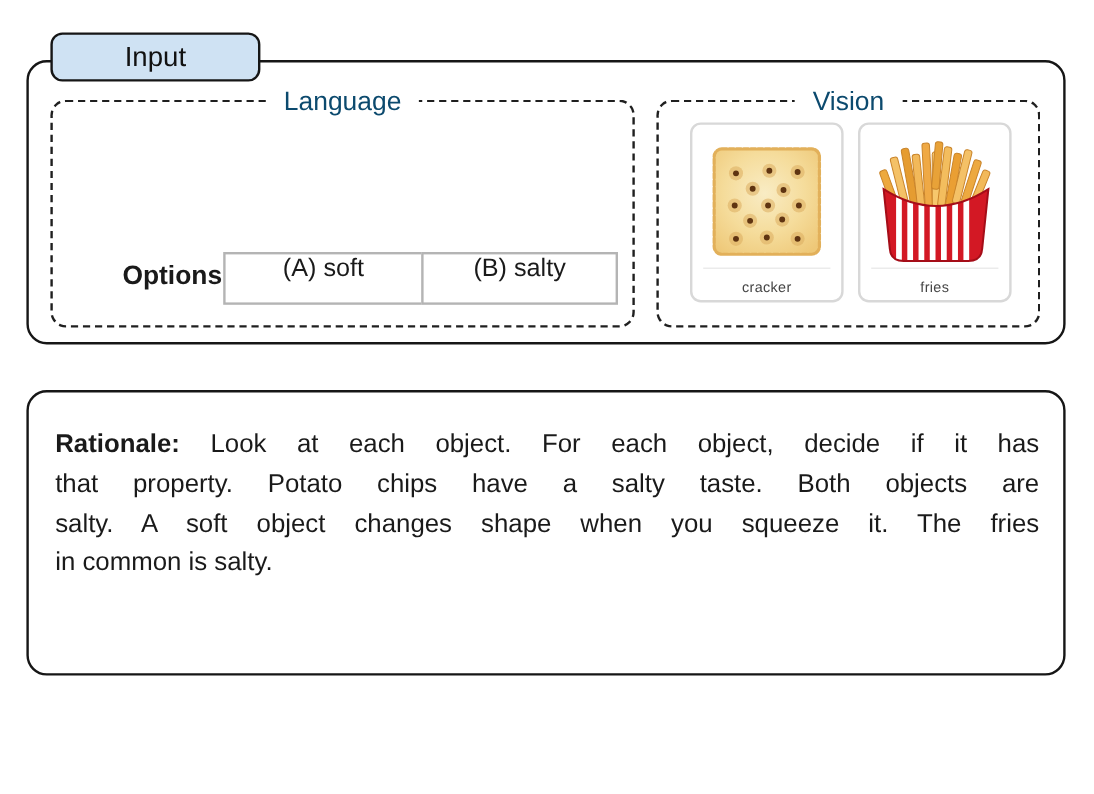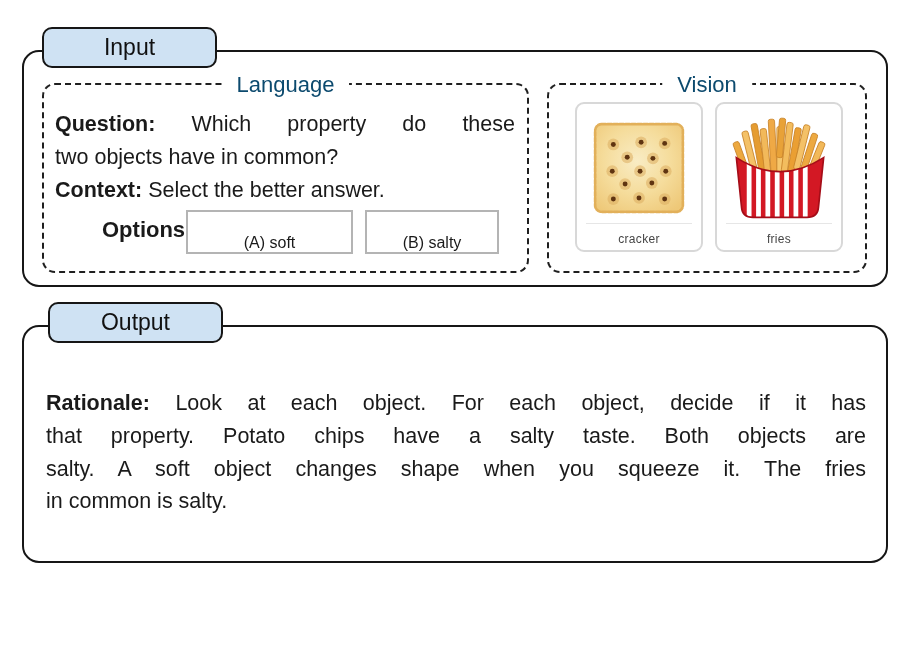--- a/index.html
+++ b/index.html
@@ -51,45 +51,45 @@
     padding:23px 12px 0 11px;font-size:21.5px;line-height:33px;color:var(--text);
   }
   .jline{text-align:justify;text-align-last:justify;}
   .lang-text b, .out-text b, .options-label{font-weight:bold;}
   .options-label{
     position:absolute;left:11px;top:132px;font-size:22px;color:var(--text);margin-left:47px;
   }
   .option-box{
     position:absolute;top:125px;height:44px;box-sizing:border-box;
     border:2px solid var(--option-box-border);background:#ffffff;
-    display:flex;align-items:flex-end;justify-content:center;font-size:16px;
+    display:flex;align-items:flex-start;justify-content:center;font-size:21px;
   }
   #option-a{left:142px;width:167px;}
-  #option-b{left:321px;width:134px;}
+  #option-b{left:307px;width:164px;}
   
   .card{
     position:absolute;top:17px;width:128px;height:150px;box-sizing:border-box;
     background:#ffffff;border:2px solid var(--card-border);border-radius:9px;
   }
   #card-cracker{left:26px;}
   #card-fries{left:166px;}
   .card svg{position:absolute;}
   #cracker-svg{left:16px;top:18px;}
   #fries-svg{left:13px;top:10px;}
   .card-divider{
     position:absolute;left:9px;right:9px;top:119px;height:0;
     border-top:1.5px solid #e6e6e6;
   }
   .card-label{
     position:absolute;left:0;right:0;top:128px;text-align:center;
     font-size:12px;font-weight:normal;color:var(--card-label);letter-spacing:.3px;
   }
   
   .out-text{
-    padding:27px 20px 0 22px;font-size:21.5px;line-height:32.8px;color:var(--text);margin-top:33px;
+    padding:27px 20px 0 22px;font-size:21.5px;line-height:32.8px;color:var(--text);
   }
   
   #caption{
     position:absolute;left:0;right:0;top:608px;text-align:center;
     font-family:"Liberation Serif", serif;font-size:28px;color:#000;
   }
   #caption .fig-label{font-style:italic;}
 </style>
 </head>
 <body>
@@ -98,25 +98,20 @@
 
   <div class="tab" id="input-tab">
     <span>Input</span>
   </div>
 
   <div class="outer" id="input-box">
 
     <div class="panel" id="language-panel">
       <span class="panel-title">Language</span>
 
-      <div class="lang-text">
-        <div class="jline"><b>Question:</b> <span>Which property do these</span></div>
-        <div>two objects have in common?</div>
-        <div><b>Context:</b> <span>Select the better answer.</span></div>
-      </div>
 
       <span class="options-label">Options:</span>
       <div class="option-box" id="option-a">
         <span>(A) soft</span>
       </div>
       <div class="option-box" id="option-b">
         <span>(B) salty</span>
       </div>
     </div>
 
@@ -204,23 +199,20 @@
             <rect x="70" y="38" width="4.6" height="64" fill="#ffffff"></rect>
           </g>
           <path d="M6,42 C34,60 62,60 90,42 L85,90 C84.5,97 80,99.5 74,99.5 L22,99.5 C16,99.5 11.5,97 11,90 Z" fill="none" stroke="#a50d18" stroke-width="1.6"></path>
         </svg>
         <div class="card-divider"></div>
         <div class="card-label">fries</div>
       </div>
     </div>
   </div>
 
-  <div class="tab" id="output-tab">
-    <span>Output</span>
-  </div>
 
   <div class="outer" id="output-box">
     <div class="out-text">
       <div class="jline"><b>Rationale:</b> <span>Look at each object. For each object, decide if it has</span></div>
       <div class="jline">that property. Potato chips have a salty taste. Both objects are</div>
       <div class="jline">salty. A soft object changes shape when you squeeze it. The fries</div>
       <div>in common is salty.</div>
     </div>
   </div>
 

